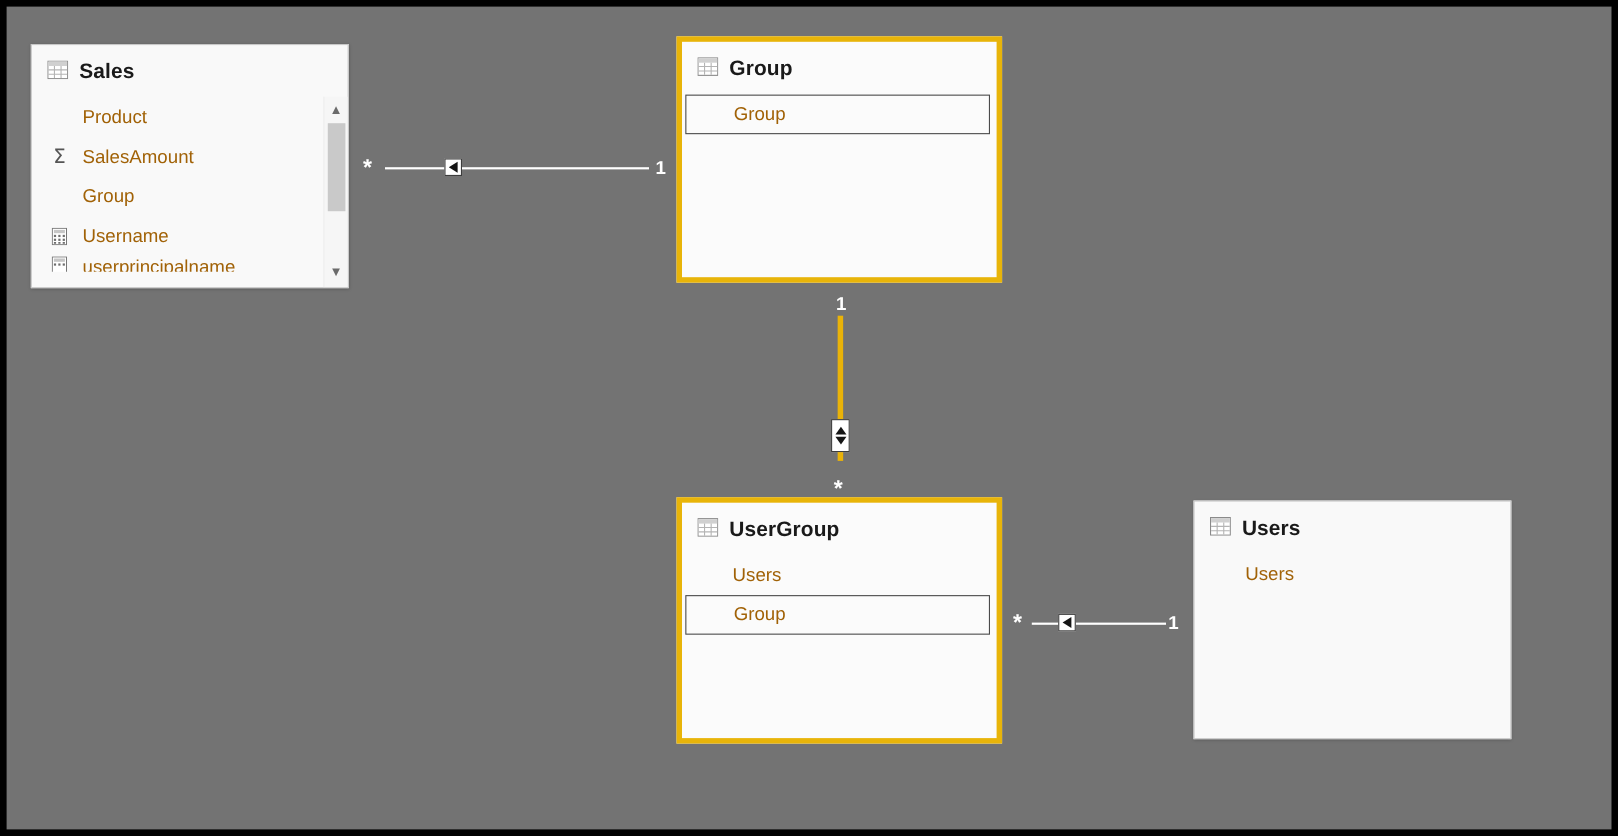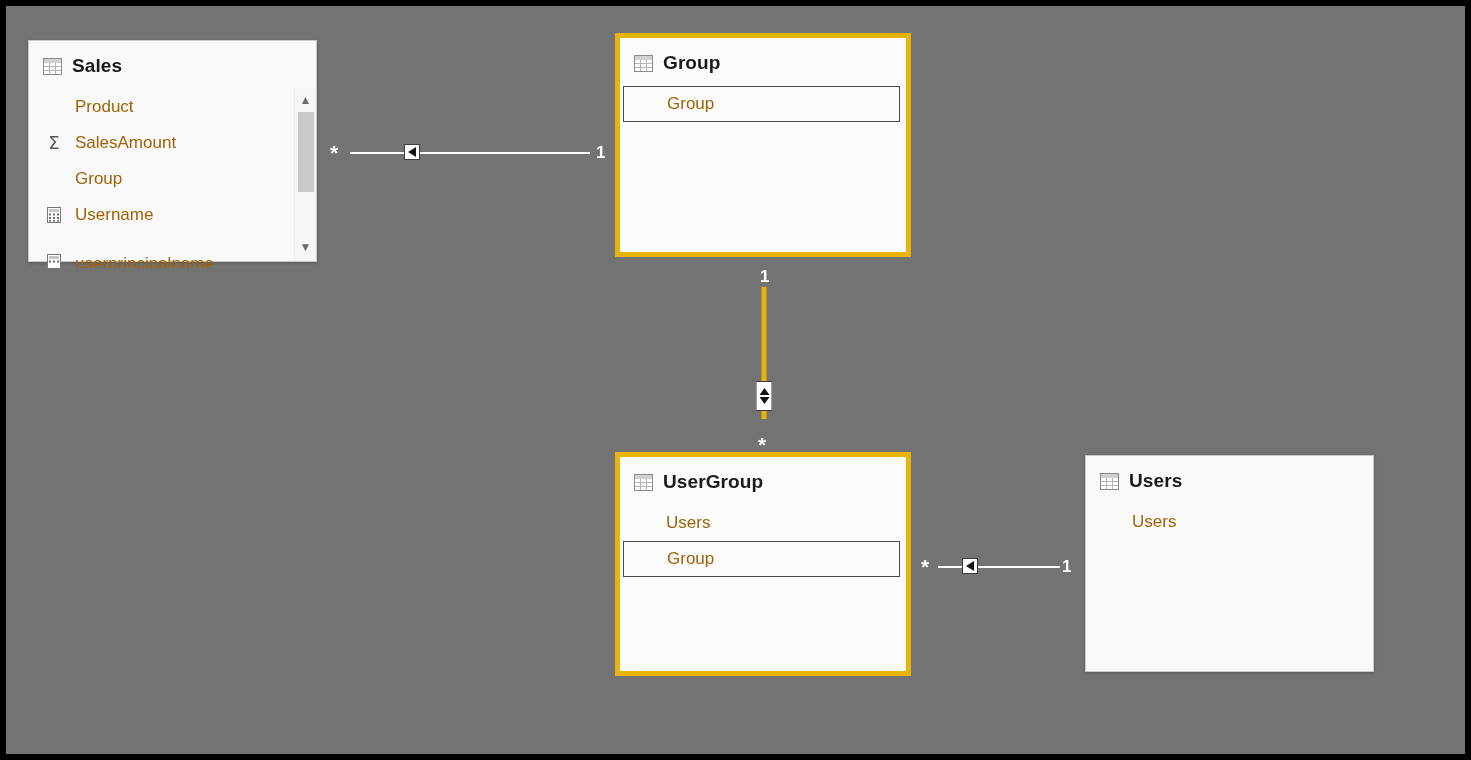--- a/index.html
+++ b/index.html
@@ -40,21 +40,20 @@
     border: 1px solid #c8c8c8;
     box-shadow: 0 1px 3px rgba(0,0,0,0.25);
   }
   .table-card.selected {
     border: 5px solid #e8b409;
     background: #fbfbfb;
   }
 
   .table-header {
     display: flex;
-    align-items: center;
     gap: 10px;
     padding: 14px 12px 10px 14px;
     flex: 0 0 auto;
   }
   .table-title {
     font-size: 19px;
     font-weight: bold;
     color: #1a1a1a;
     letter-spacing: 0.1px;
   }
@@ -95,21 +94,20 @@
     border: 1px solid #4b4b4b;
     margin: 0 6px 0 3px;
     padding-left: 11px;
     height: 36px;
     background: #fbfbfb;
   }
   .field-row.clipped {
     height: 14px;
     overflow: hidden;
     align-items: flex-start;
-    margin-top: 21px;
   }
 
   .sigma-glyph {
     font-size: 18px;
     color: #555;
     line-height: 1;
     font-family: "DejaVu Sans", sans-serif;
   }
 
   

